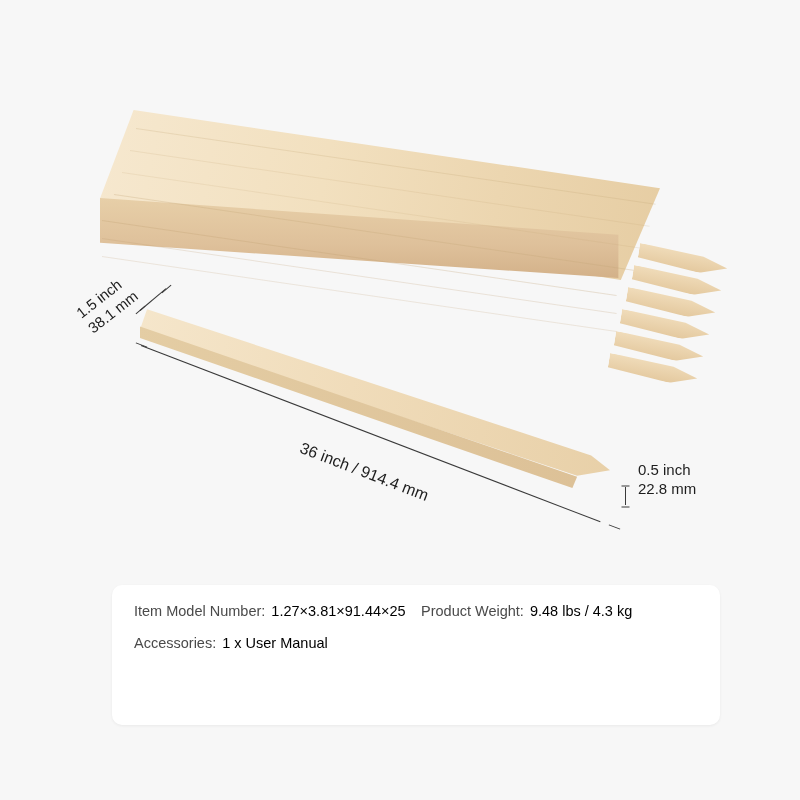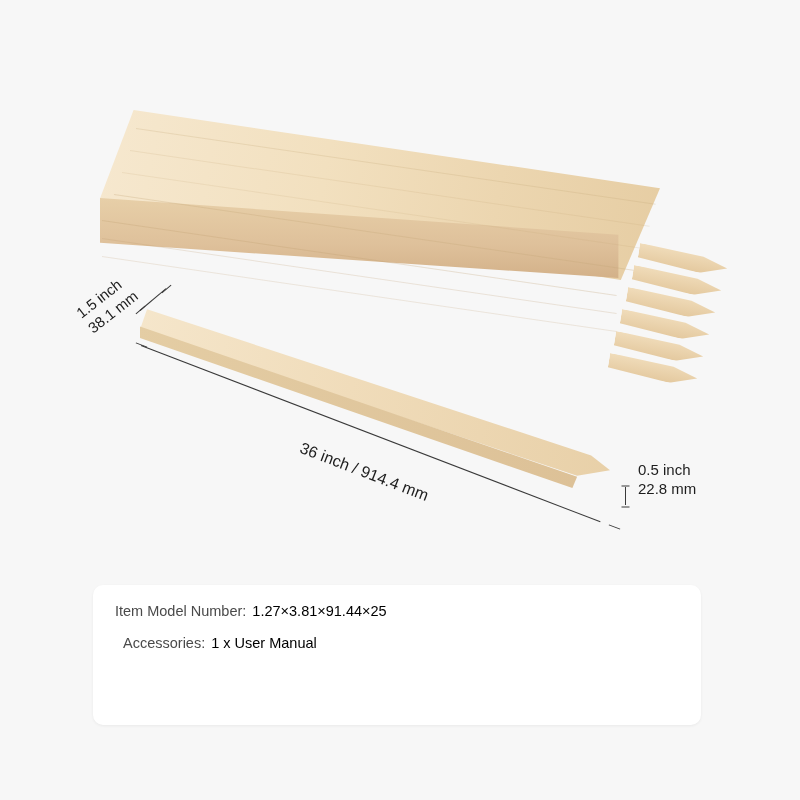--- a/index.html
+++ b/index.html
@@ -143,21 +143,21 @@
     transform-origin: left bottom;
   }
   .dim-label.rot-len {
     transform: rotate(21deg);
     transform-origin: left bottom;
   }
 
   
   .spec-card {
     position: absolute;
-    left: 93px;
+    left: 112px;
     top: 585px;
     width: 608px;
     height: 140px;
     background: #ffffff;
     border-radius: 10px;
     box-shadow: 0 1px 3px rgba(0,0,0,0.06);
     padding: 18px 22px;
     box-sizing: border-box;
     text-align: center;
   }
@@ -177,21 +177,20 @@
   .spec-label {
     color: #4a4a4a;
     margin-right: 6px;
   }
   .spec-value {
     color: #000000;
     font-weight: normal;
   }
   .spec-item.full {
     grid-column: 1 / 2;
-    margin-left: 8px;
   }
 </style>
 </head>
 <body>
 
 <div class="page">
 
   <div class="product-area">
 
     <div class="stack">
@@ -250,20 +249,24 @@
   <div class="spec-card">
     <div class="spec-grid">
 
       <div class="spec-item">
         <span class="spec-label">Item Model Number:</span>
         <span class="spec-value">1.27×3.81×91.44×25</span>
       </div>
 
 
 
+      <div class="spec-item">
+        <span class="spec-label">Product Weight:</span>
+        <span class="spec-value">9.48 lbs / 4.3 kg</span>
+      </div>
 
       <div class="spec-item full">
         <span class="spec-label">Accessories:</span>
         <span class="spec-value">1 x User Manual</span>
       </div>
 
     </div>
   </div>
 
 </div>

